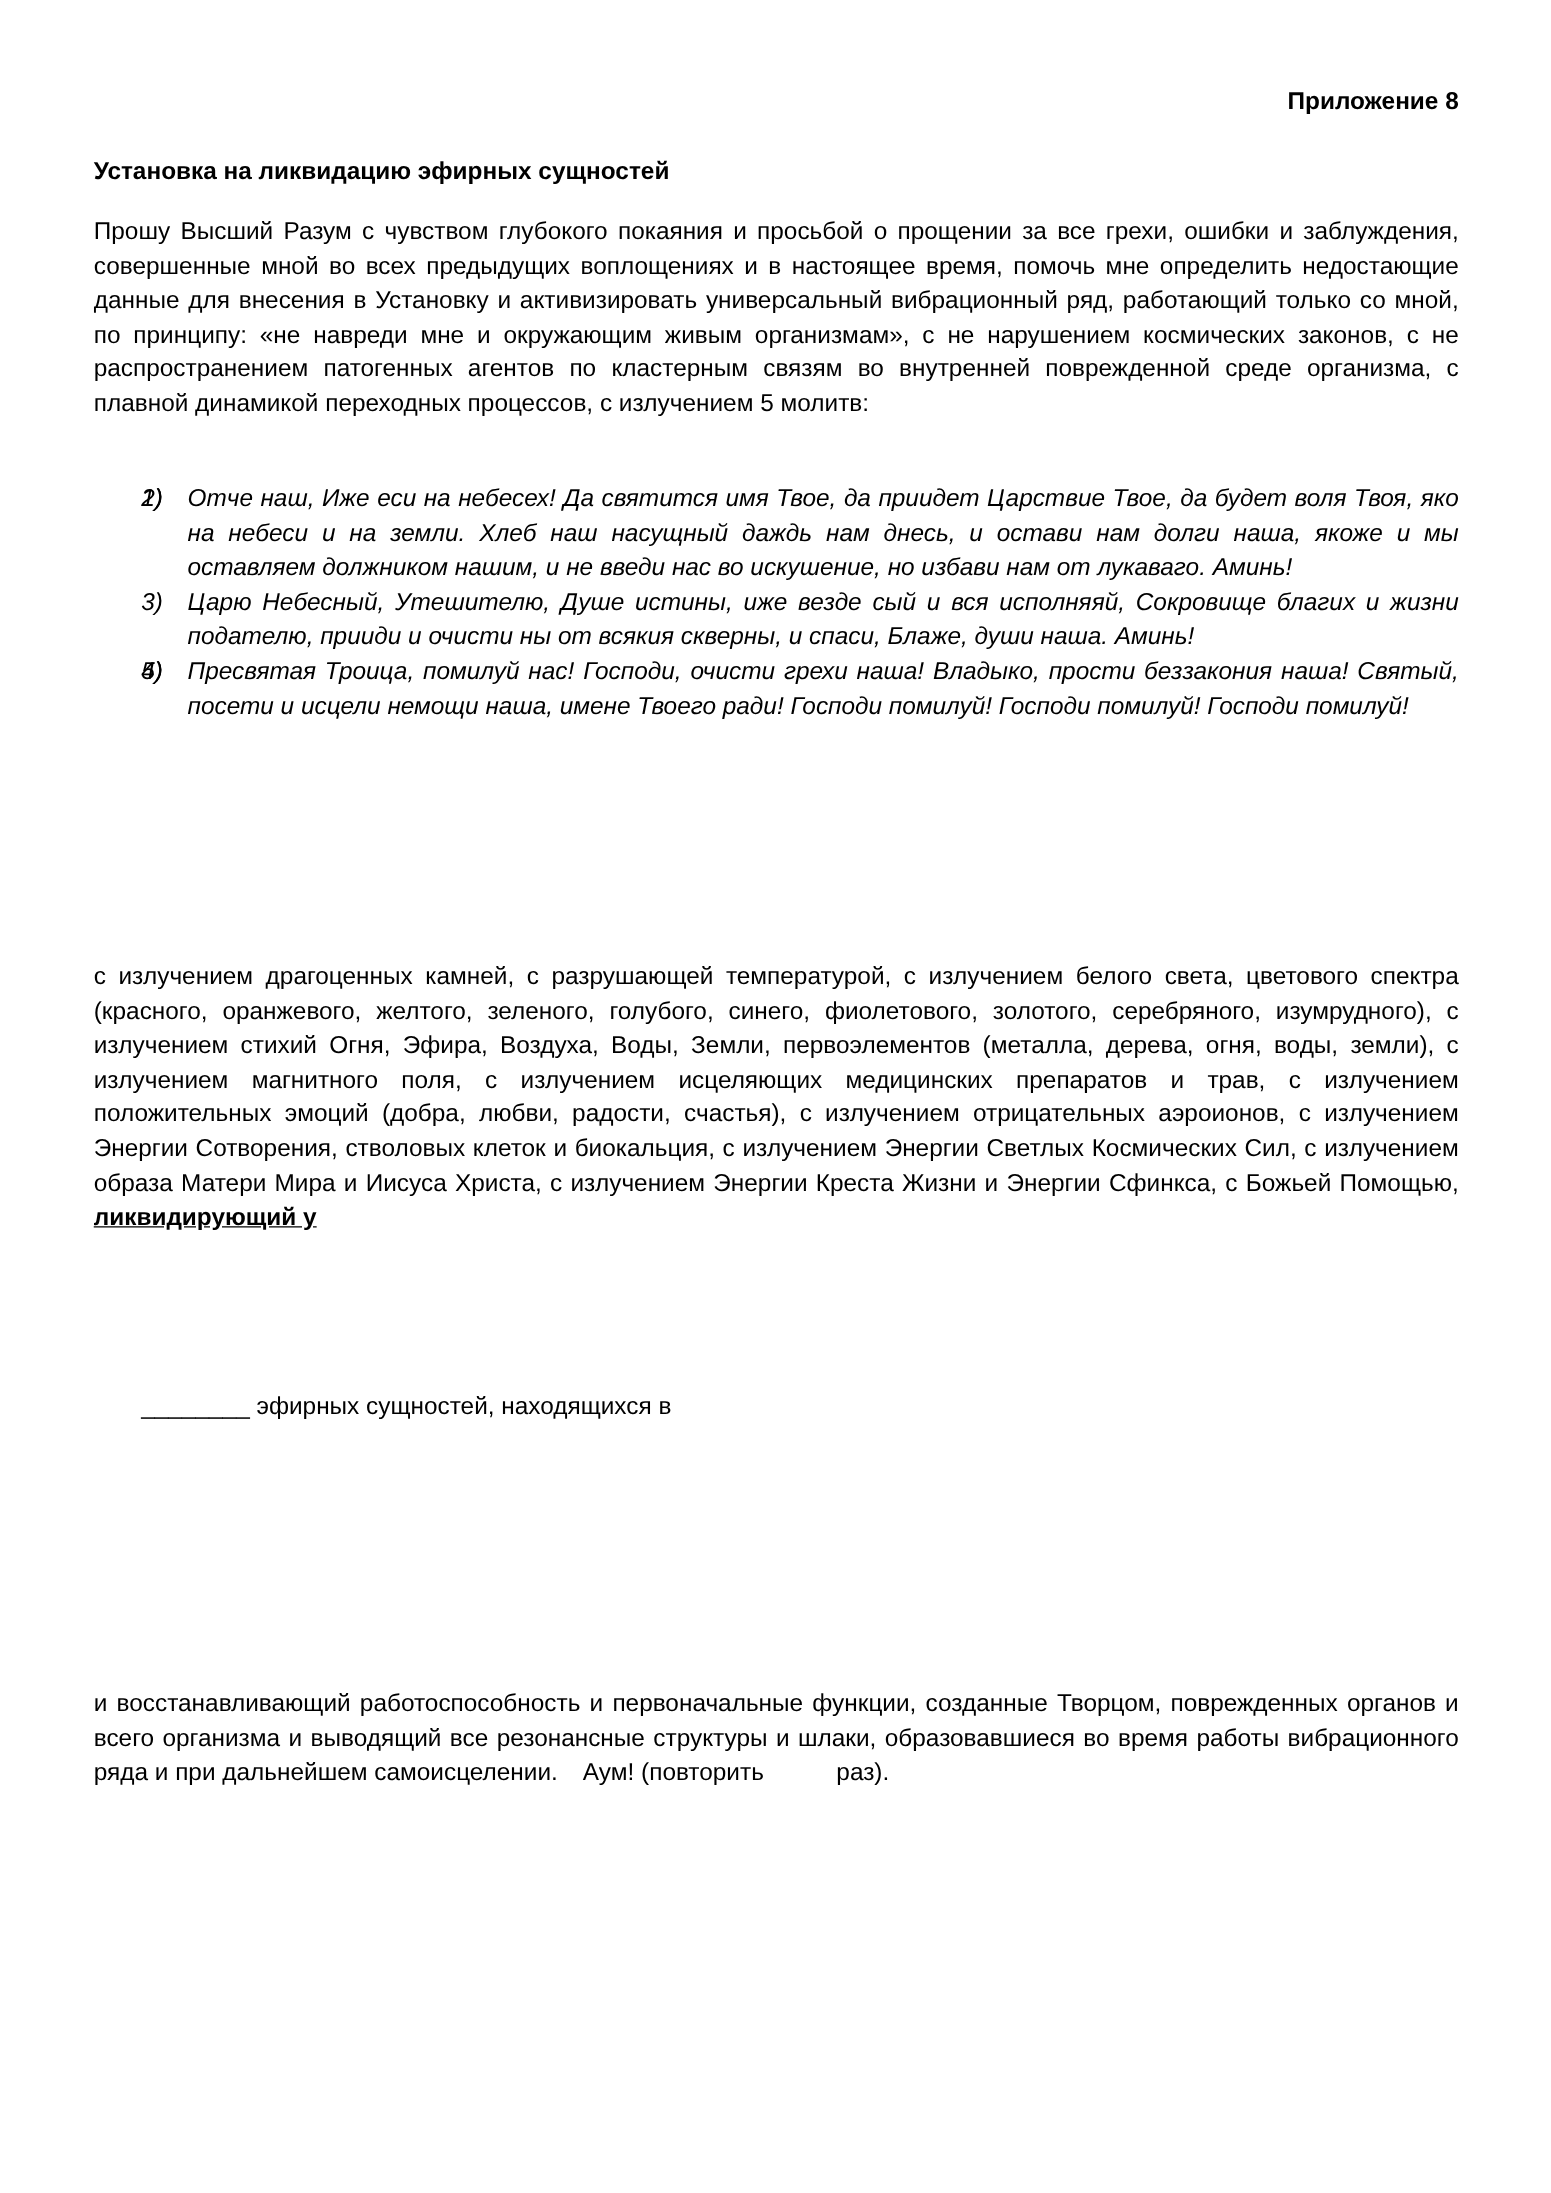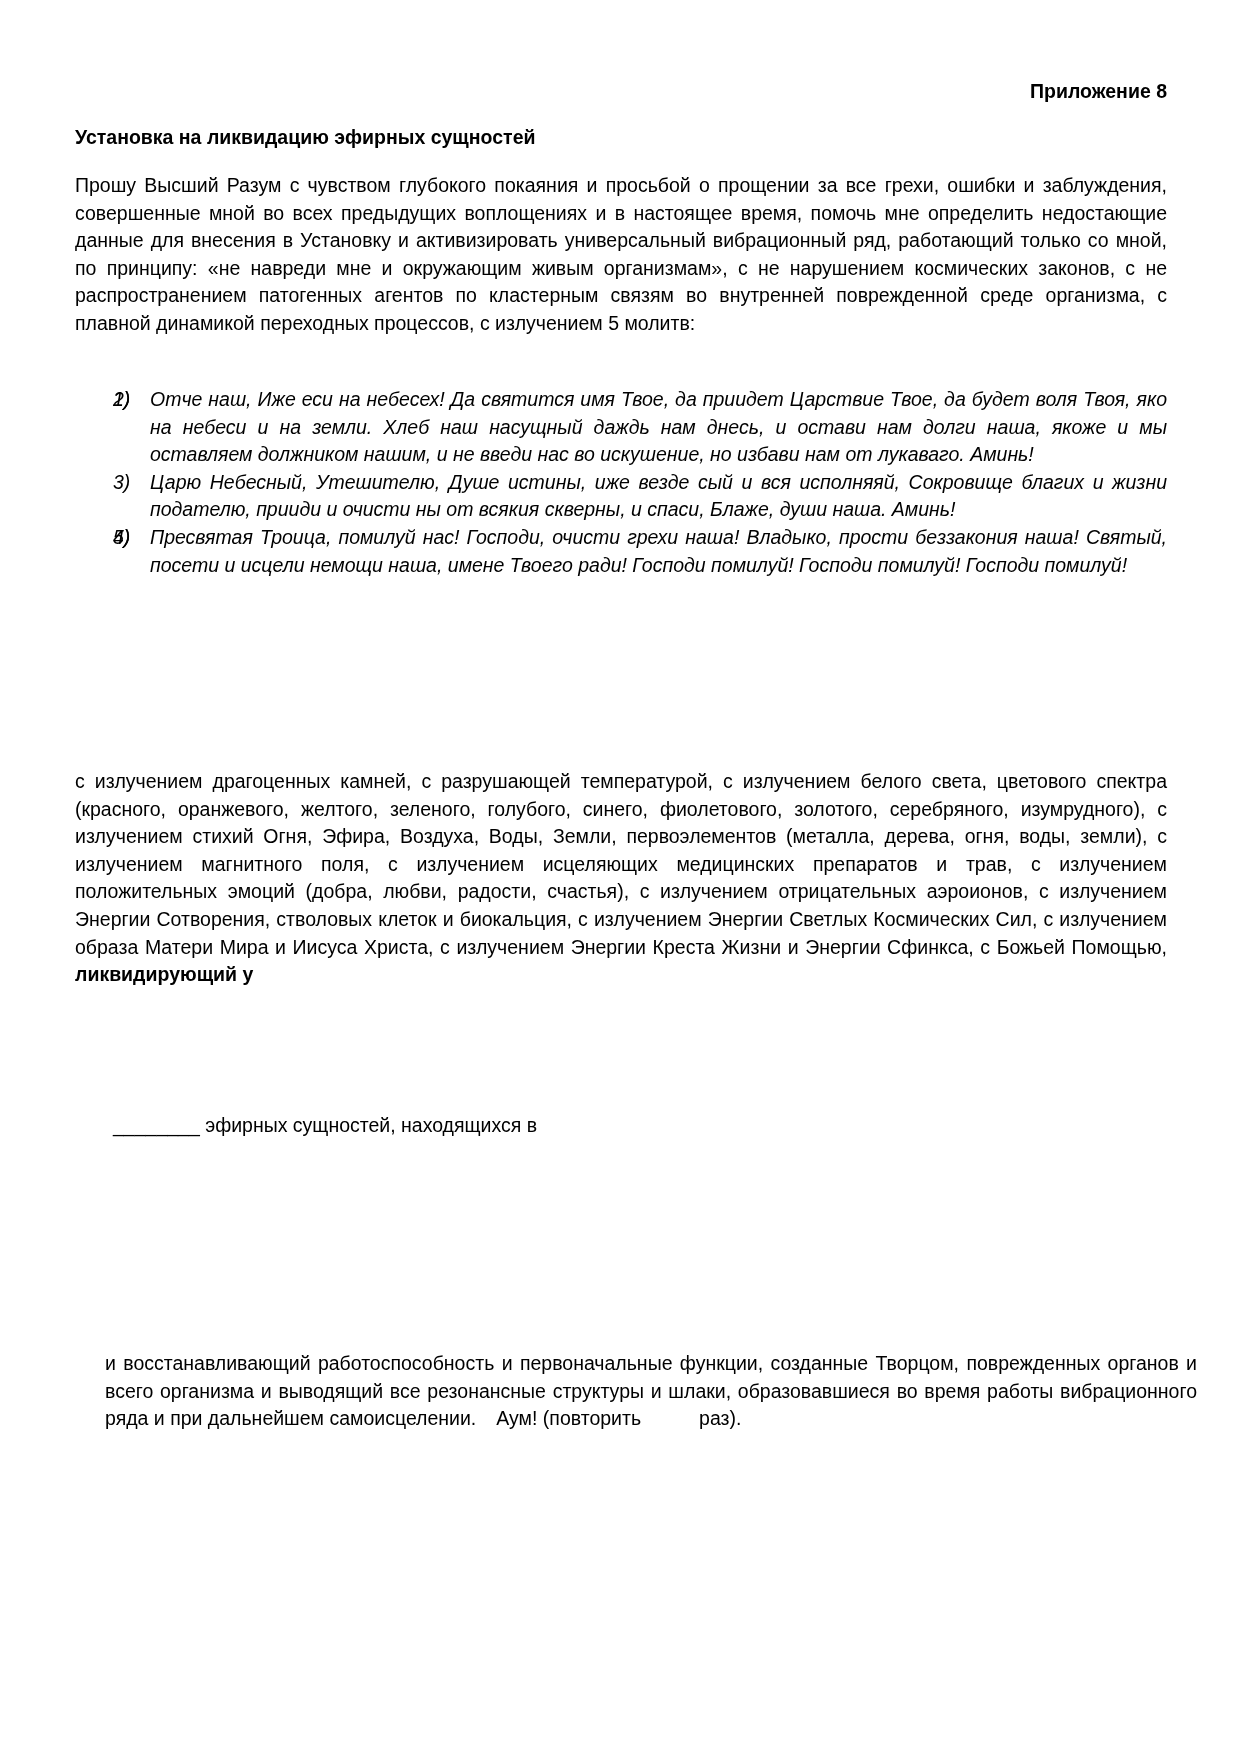--- a/index.html
+++ b/index.html
@@ -6,40 +6,40 @@
     body {
       width: 1241px; height: 1754px; position: relative; overflow: hidden;
       font-family: "Liberation Sans", sans-serif; color: #000000;
     }
     .page {
       position: absolute; left: 75px; top: 0; width: 1092px;
       font-size: 19.5px; line-height: 27.6px;
       font-family: "Liberation Sans Narrow", "Liberation Sans", sans-serif;
     }
     .appendix {
-      position: absolute; right: 0; top: 78px; font-weight: bold; text-align: right;
+      position: absolute; right: 0; top: 68px; font-weight: bold; text-align: right;
     }
     .title {
       position: absolute; left: 0; top: 124px; font-weight: bold; text-align: right;
     }
     .para {
       text-align: justify; text-align-last: left; margin: 0;
     }
     #intro { position: absolute; left: 0; top: 172px; width: 1092px; }
     #prayers {
       position: absolute; left: 0; top: 386px; width: 1092px;
       margin: 0; padding: 0; list-style: none; font-style: italic;
     }
     #prayers li { position: relative; padding-left: 75px; text-align: justify; text-align-last: left; }
     #prayers li .num { position: absolute; left: 38px; top: 0; font-style: italic; }
     #emissions { position: absolute; left: 0; top: 768px; width: 1092px; }
     #entities { position: absolute; left: 10px; top: 1112px; margin-left: 28px; }
-    #closing { position: absolute; left: 0; top: 1350px; width: 1092px; margin-left: 30px; }
+    #closing { position: absolute; left: 0; top: 1350px; width: 1092px; }
     .b { font-weight: normal; }
-    .bu { font-weight: bold; }
+    .bu { font-weight: bold; text-decoration: underline; }
     .gap { display: inline-block; width: 58px; }
     .gap2 { display: inline-block; width: 20px; }
   </style>
 </head>
 <body>
 
 <div class="page">
 
   <div class="appendix">Приложение 8</div>
 

